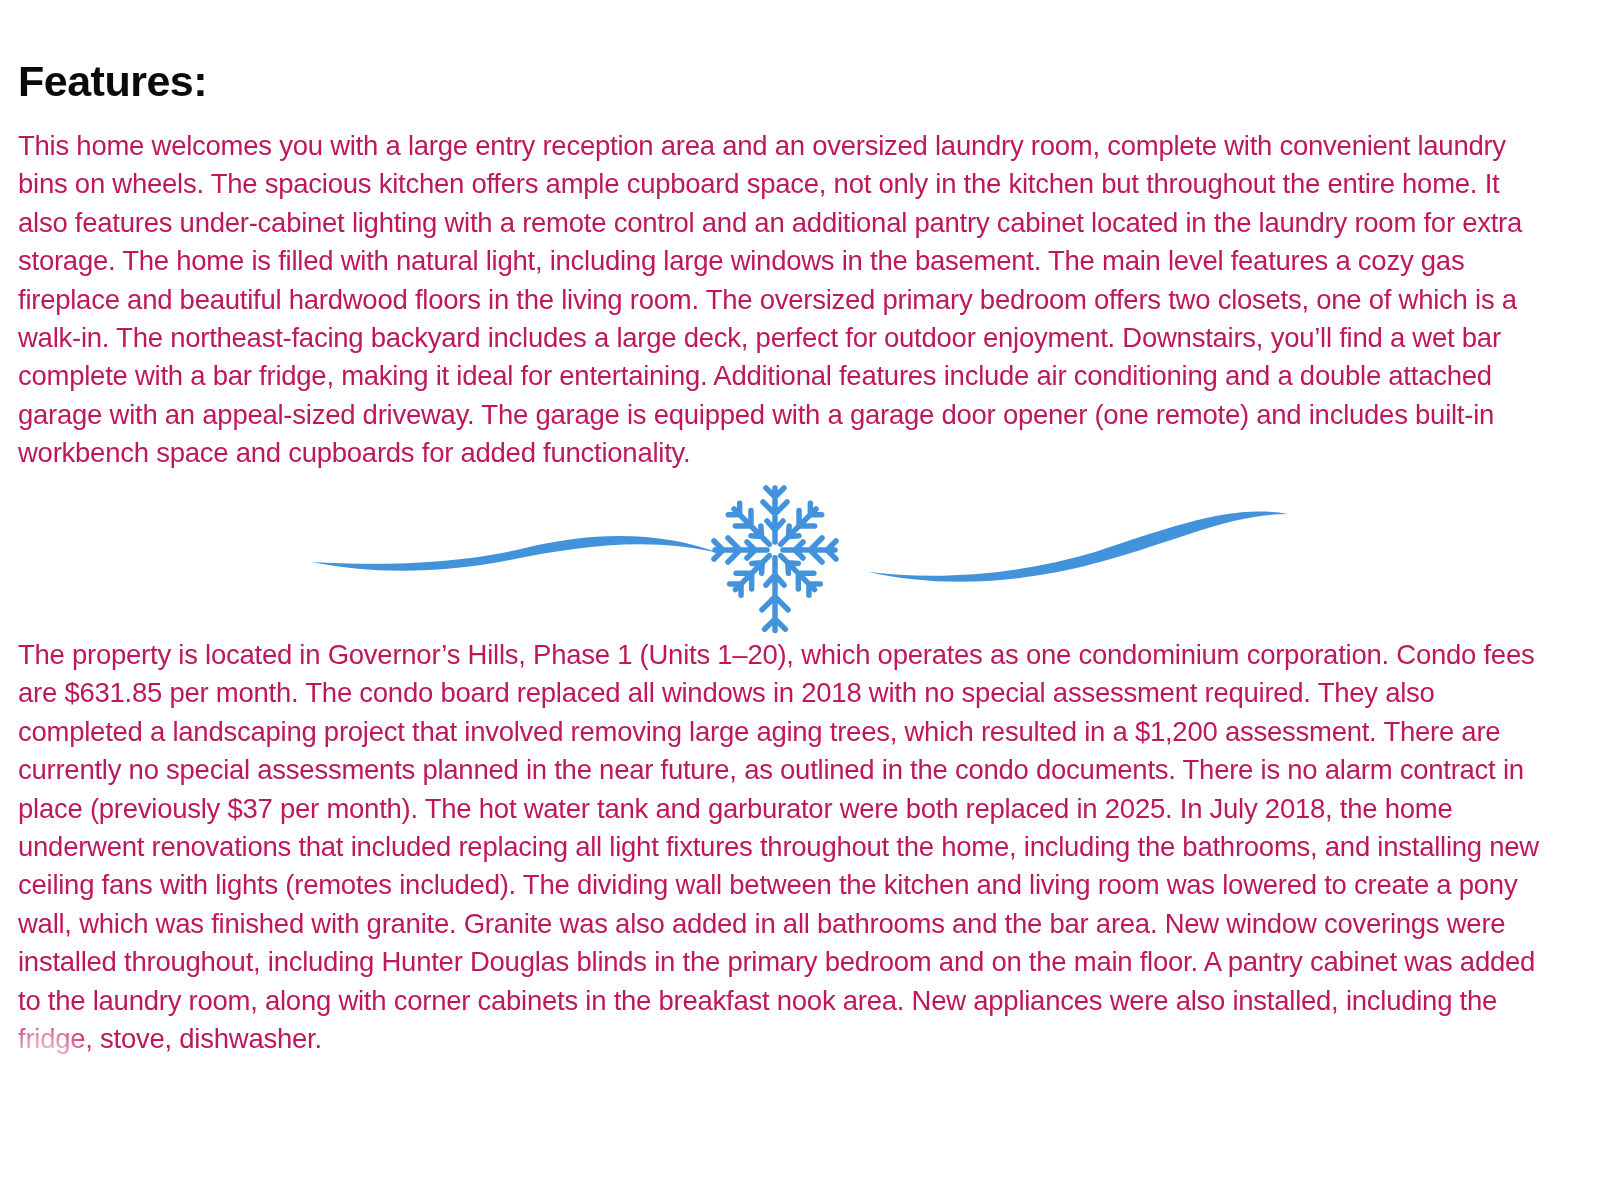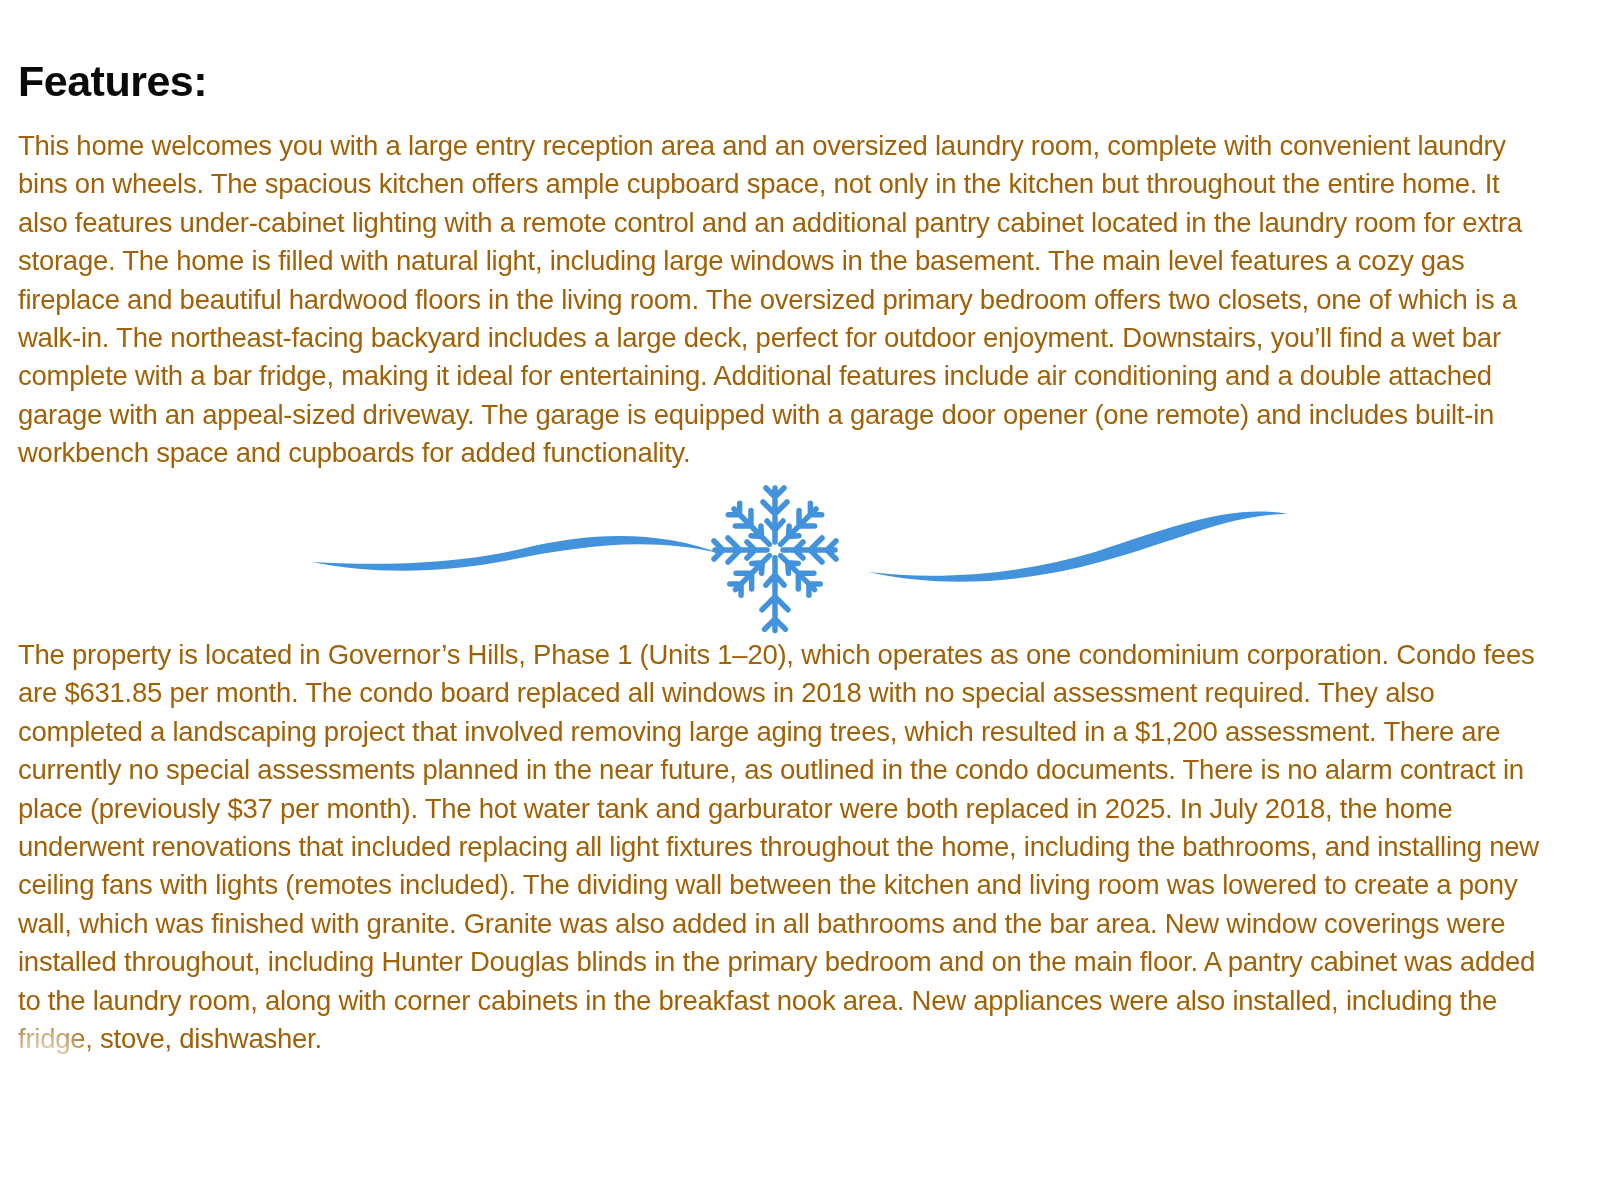--- a/index.html
+++ b/index.html
@@ -27,21 +27,21 @@
   #features-heading { top: 58px; }
   #other-heading { top: 562px; }
   .doc-paragraph {
     position: absolute;
     left: 18px;
     width: 1532px;
     margin: 0;
     font-size: 27.5px;
     line-height: 38.4px;
     letter-spacing: -0.25px;
-    color: #a16207;
+    color: #be185d;
     text-align: left;
   }
   #features-paragraph { top: 127px; }
   #other-paragraph { top: 636px; }
   .divider-svg {
     position: absolute;
     left: 300px;
     top: 480px;
     width: 1000px;
     height: 160px;

